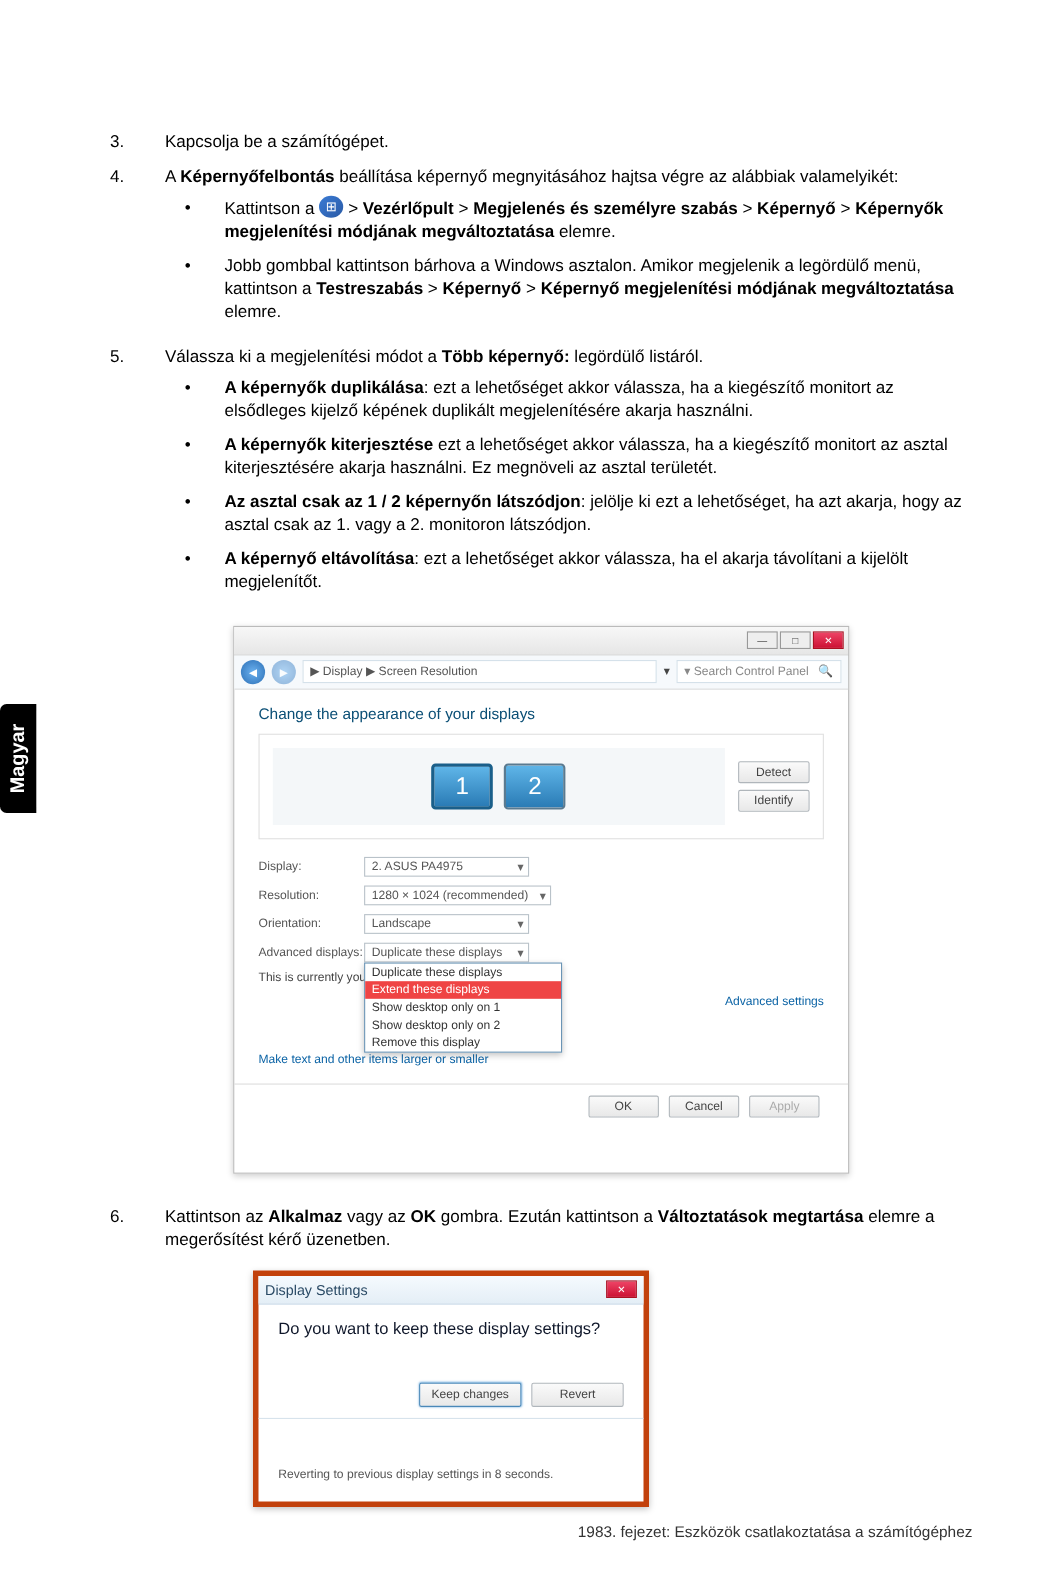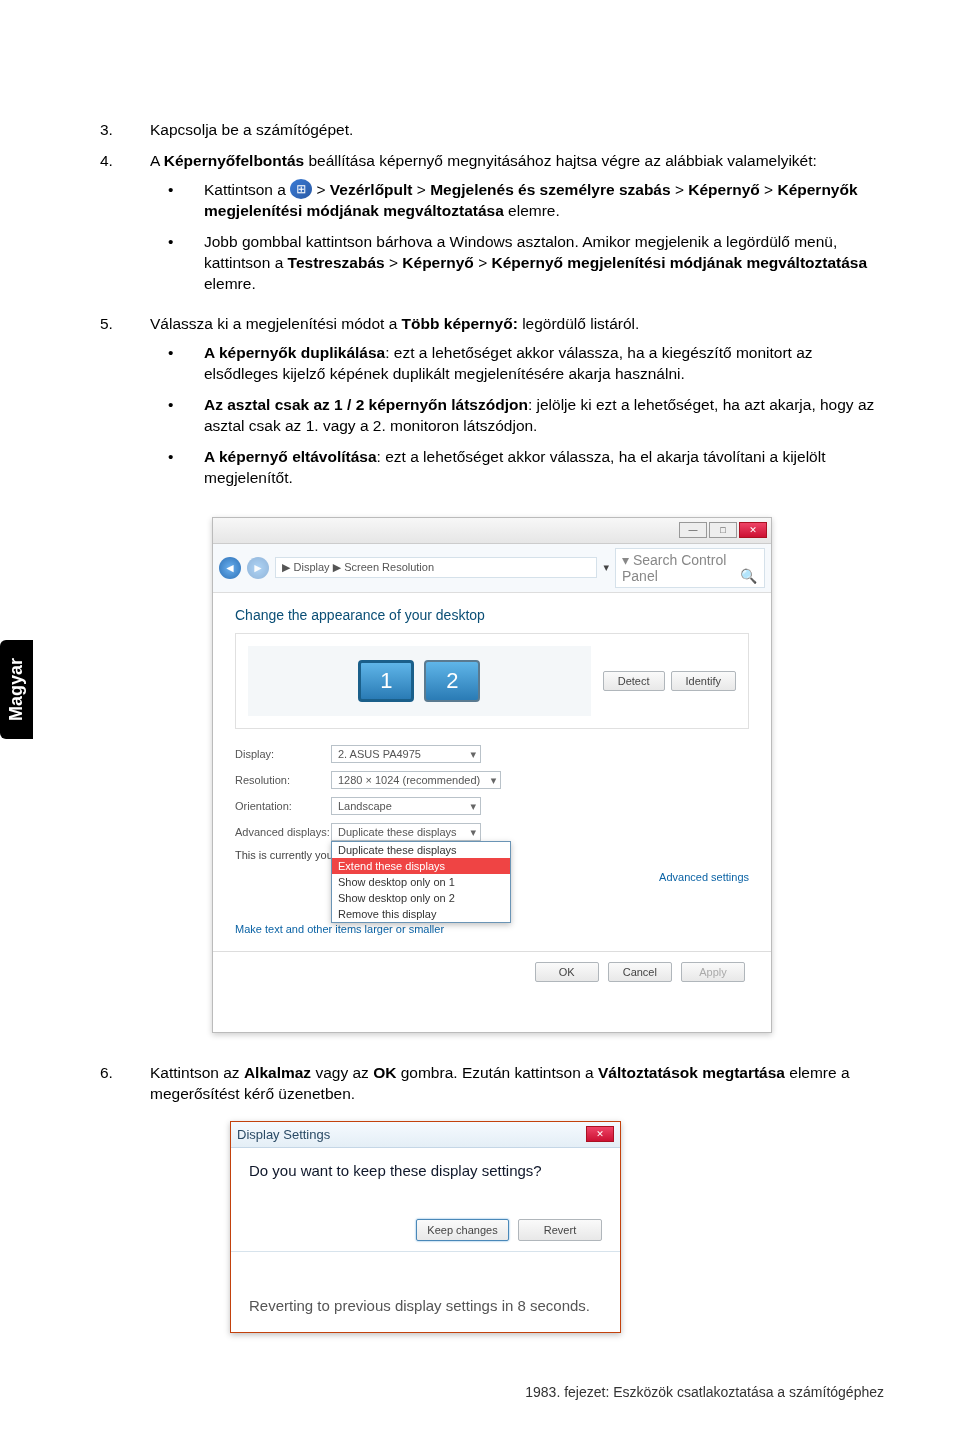--- a/index.html
+++ b/index.html
@@ -75,65 +75,65 @@
   .winbtns { display:flex; gap:2px; }
   .winbtn { width: 28px; height: 16px; border:1px solid #999; background:#eee; font-size:9px; display:flex;align-items:center;justify-content:center;}
   .winbtn.close { background: linear-gradient(#e46,#c13); color:#fff; border-color:#a12;}
   .navrow {
     display:flex; align-items:center; gap:6px;
     padding: 4px 6px; border-bottom:1px solid #ddd;
     background:#f6f9fc;
   }
   .navarrow{ width:22px;height:22px;border-radius:50%;background:radial-gradient(circle,#6ab0ef,#2c6fb5);display:flex;align-items:center;justify-content:center;color:#fff;font-size:12px;}
   .breadcrumb{ flex:1; border:1px solid #d5e1ea; background:#fff; padding:3px 6px; font-size:11px; color:#555;}
-  .searchbox{ width:150px; border:1px solid #d5e1ea; background:#fff; padding:3px 6px; font-size:14px; color:#888;}
+  .searchbox{ width:150px; border:1px solid #d5e1ea; background:#fff; padding:3px 6px; font-size:11px; color:#888;}
   .searchbox .mag{ float:right; color:#5a8;}
   .content1 { padding: 14px 22px 20px 22px; }
   .heading1 { color:#0a4e75; font-size:14px; margin-bottom:10px; }
   .preview-row{ display:flex; align-items:center; gap:12px; border:1px solid #e0e0e0; padding:12px; margin-bottom:16px;}
   .preview{ flex:1; display:flex; justify-content:center; gap:10px; background:#f4f7f9; padding:14px 8px;}
   .monitor{ width:56px; height:42px; background:linear-gradient(#5fb5e8,#2a7bb5); border:2px solid #5a7a90; border-radius:4px; display:flex;align-items:center;justify-content:center;color:#fff;font-size:22px;position:relative;}
   .monitor.sel{ border:3px solid #1a5f8a;}
-  .sidebtns{ display:flex; flex-direction:row; gap:6px;}
+  .sidebtns{ display:flex; flex-direction:column; gap:6px;}
   .btn{ border:1px solid #b0b6bb; background:linear-gradient(#fafafa,#e8e8e8); padding:3px 14px; font-size:11px; color:#444; border-radius:2px; text-align:center;}
   .form1{ margin-top:4px; }
   .frow{ display:flex; align-items:center; margin-bottom:8px; font-size:11px;}
   .flabel{ width:96px; color:#555;}
   .combo{ border:1px solid #b9c2c9; background:#fff; padding:2px 20px 2px 6px; font-size:11px; position:relative; min-width:150px; color:#555;}
   .combo::after{ content:"▾"; position:absolute; right:4px; top:2px; color:#666;}
   .dropdown-open{ position:relative; }
   .ddlist{ position:absolute; top:18px; left:0; border:1px solid #6a94b5; background:#fff; width:180px; font-size:11px; box-shadow:0 2px 6px rgba(0,0,0,.25); z-index:2;}
   .dditem{ padding:2px 6px; color:#333;}
   .dditem.sel{ background:#ef4444; color:#fff;}
   .linktext{ color:#0b63a5; font-size:11px; }
   .advrow{ text-align:right; margin-top:10px;}
   .belowlinks{ margin-top:40px; color:#0b63a5;}
   .hr1{ border:0; border-top:1px solid #ddd; margin:16px -22px 10px -22px;}
   .dlgbtns{ text-align:right; padding-right:4px;}
   .dlgbtns .btn{ display:inline-block; min-width:64px; margin-left:6px;}
   .btn.disabled{ color:#aaa;}
 
   
   .shot2 {
-    width: 391px;
+    width: 360px;
     margin: 16px 0 0 130px;
-    border:1px solid #c2410c;
+    border:5px solid #c2410c;
     background:#fff;
     box-shadow:0 2px 6px rgba(0,0,0,.25);
     font-size:12px;
   }
   .titlebar2{ height:26px; background:linear-gradient(#f5fafe,#e4eef6); border-bottom:1px solid #c4d6e6; display:flex; align-items:center; justify-content:space-between; padding:0 6px;}
   .t2title{ color:#2a4a65; font-size:13px;}
   .content2{ padding:14px 18px 12px 18px;}
   .q{ color:#0f172a; font-size:15px; margin-bottom:40px;}
   .btnrow2{ text-align:right; padding-bottom:10px;}
   .btnrow2 .btn{ display:inline-block; min-width:84px; margin-left:6px; padding:4px 10px;}
   .btn.hl{ border:1px solid #4a88b8; box-shadow:0 0 2px #5aa0d8;}
   .hr2{ border:0; border-top:1px solid #d7e3ec; margin:0 -18px 8px -18px;}
-  .revtxt{ font-size:15px; color:#555; padding-bottom:6px;margin-top:45px;}
+  .revtxt{ font-size:11px; color:#555; padding-bottom:6px;margin-top:45px;}
 
   .footer{
     position:absolute; bottom:38px; left:0; width:100%;
     display:flex; justify-content:flex-end;
     padding: 0 70px 0 100px;
     font-size:14px; color:#333;
   }
 </style>
 </head>
 <body>
@@ -175,20 +175,23 @@
 
   <li>
     <span class="num">5.</span>
     <div class="body">
       <span>Válassza ki a megjelenítési módot a </span><b>Több képernyő:</b><span> legördülő listáról.</span>
       <ul class="sub">
         <li>
               <div class="sbody"><b>A képernyők duplikálása</b><span>: ezt a lehetőséget akkor válassza, ha a kiegészítő monitort az elsődleges kijelző képének duplikált megjelenítésére akarja használni.</span></div>
             </li>
         <li>
+              <div class="sbody"><b>A képernyők kiterjesztése</b><span> ezt a lehetőséget akkor válassza, ha a kiegészítő monitort az asztal kiterjesztésére akarja használni. Ez megnöveli az asztal területét.</span></div>
+            </li>
+        <li>
               <div class="sbody"><b>Az asztal csak az 1 / 2 képernyőn látszódjon</b><span>: jelölje ki ezt a lehetőséget, ha azt akarja, hogy az asztal csak az 1. vagy a 2. monitoron látszódjon.</span></div>
             </li>
         <li>
               <div class="sbody"><b>A képernyő eltávolítása</b><span>: ezt a lehetőséget akkor válassza, ha el akarja távolítani a kijelölt megjelenítőt.</span></div>
             </li>
       </ul>
     </div>
   </li>
 </ol>
 
@@ -201,21 +204,21 @@
     </div>
   </div>
   <div class="navrow">
     <div class="navarrow">◄</div>
     <div class="navarrow" style="opacity:.5">►</div>
     <div class="breadcrumb">▶ Display ▶ Screen Resolution</div>
     <div>▾</div>
     <div class="searchbox">▾ <span>Search Control Panel</span><span class="mag">🔍</span></div>
   </div>
   <div class="content1">
-    <div class="heading1">Change the appearance of your desktop</div>
+    <div class="heading1">Change the appearance of your displays</div>
     <div class="preview-row">
       <div class="preview">
         <div class="monitor sel">1</div>
         <div class="monitor">2</div>
       </div>
       <div class="sidebtns">
         <div class="btn">Detect</div>
         <div class="btn">Identify</div>
       </div>
     </div>

